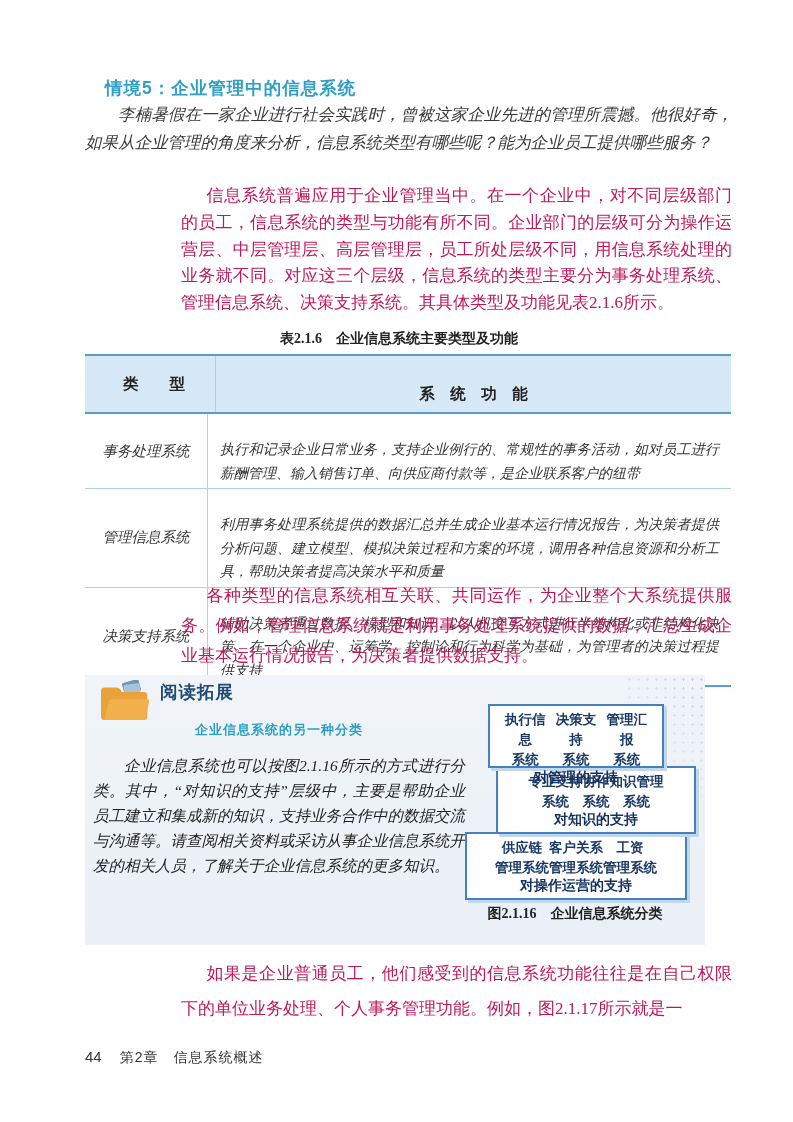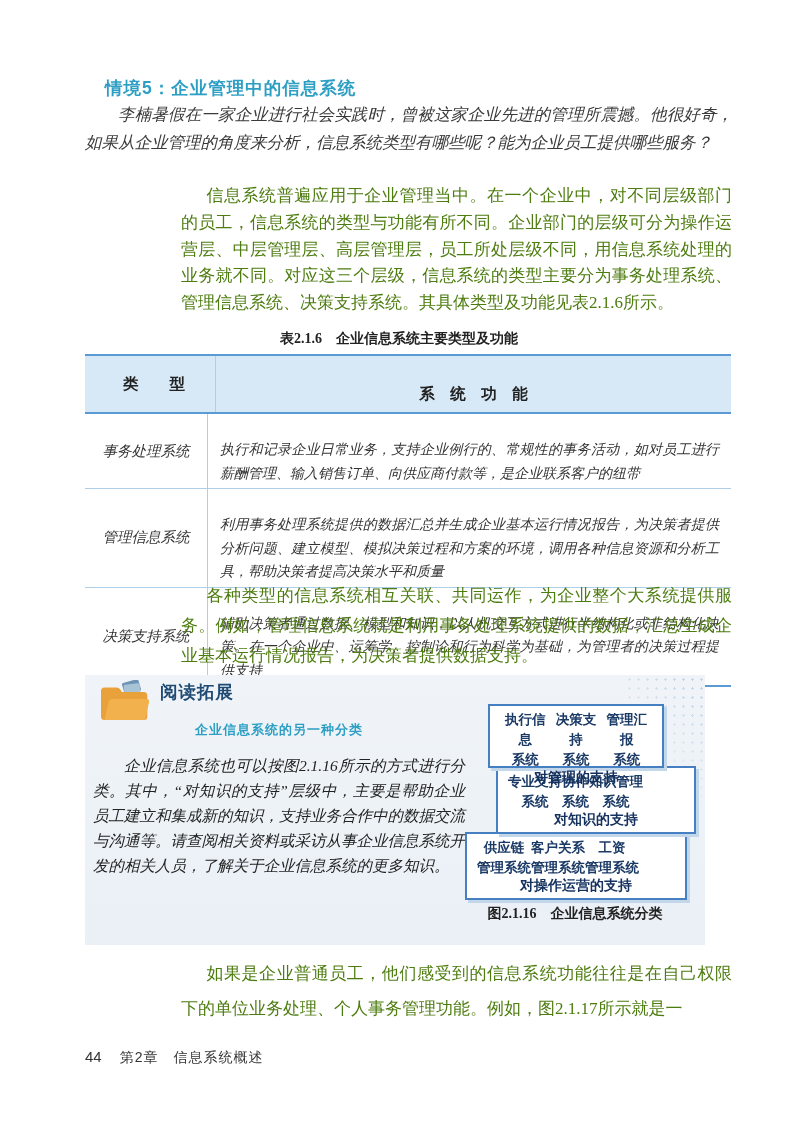--- a/index.html
+++ b/index.html
@@ -19,21 +19,21 @@
   }
   .scenario{
     position:absolute;left:85px;top:101px;width:648px;
     font-family:"Liberation Serif",serif;font-style:italic;
     font-size:16.5px;line-height:28px;color:#3a3a3a;
     text-align:justify;text-indent:2em;
   }
   .bodypara{
     position:absolute;left:181px;width:551px;
     font-family:"Liberation Serif",serif;
-    font-size:17px;color:#4d7c0f;
+    font-size:17px;color:#be185d;
     text-align:justify;text-indent:1.5em;
   }
   .p1{top:183px;line-height:26.8px;}
   .p2{top:581px;line-height:30px;}
   .p3{top:957px;line-height:34.5px;}
   
   .table-caption{
     position:absolute;left:76px;top:330px;width:646px;
     text-align:center;font-weight:bold;font-size:14px;color:#222;
     font-family:"Liberation Serif",serif;
@@ -96,21 +96,21 @@
   
   .fig-box{
     position:absolute;background:#ffffff;
     border:2px solid #4680C2;box-sizing:border-box;
     box-shadow:3px 3px 0 #C3D7EA;
   }
   .fb1{left:403px;top:29px;width:176px;height:64px;z-index:3;}
   .fb2{left:391px;top:91px;width:200px;height:68px;z-index:2;margin-left:20px;}
   .fb3{left:380px;top:157px;width:222px;height:68px;z-index:1;}
   .fig-systems{
-    display:flex;justify-content:flex-start;align-items:flex-start;
+    display:flex;justify-content:center;align-items:flex-start;
     padding:4px 10px 0 10px;
   }
   .fig-sys{
     white-space:pre-line;text-align:center;
     font-family:"Liberation Serif",serif;font-weight:600;
     font-size:13.5px;line-height:20px;color:#1B3A66;
   }
   .fig-label{
     text-align:center;font-family:"Liberation Sans",sans-serif;
     font-weight:bold;font-size:14px;color:#14315E;margin-top:-1px;

